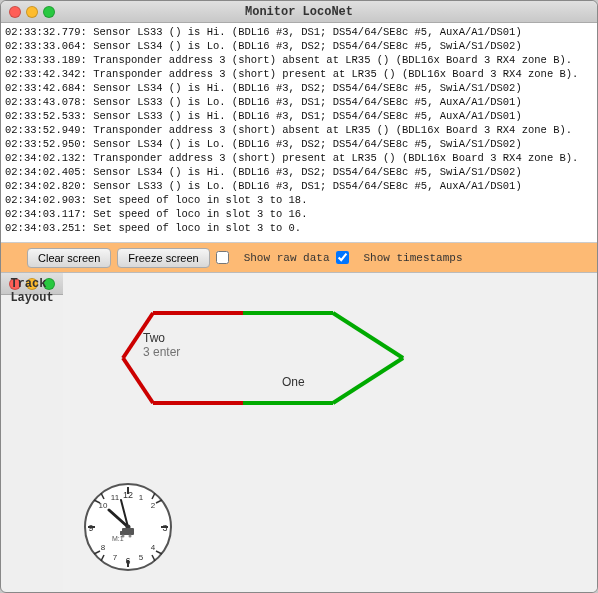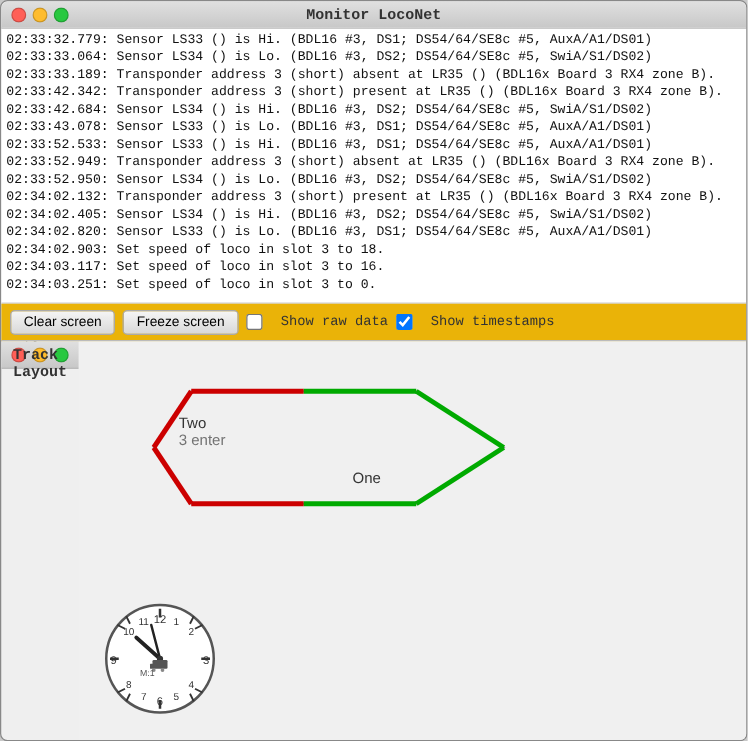--- a/index.html
+++ b/index.html
@@ -61,26 +61,26 @@
       overflow: hidden;
       padding: 2px 4px;
       border-bottom: 1px solid #ccc;
       font-size: 10.5px;
       line-height: 14px;
       color: #111;
     }
     .log-line { white-space: nowrap; overflow: hidden; }
 
     .toolbar {
-      background: #eab308;
+      background: #fdba74;
       border-bottom: 1px solid #bbb;
       height: 30px;
       display: flex;
       align-items: center;
-      padding: 0 7px;
+      padding: 0 26px;
       gap: 6px;
       flex-shrink: 0;
     }
     .toolbar-btn {
       background: linear-gradient(to bottom, #f5f5f5, #d8d8d8);
       border: 1px solid #aaa;
       border-radius: 4px;
       padding: 2px 10px;
       font-size: 11px;
       cursor: pointer;

